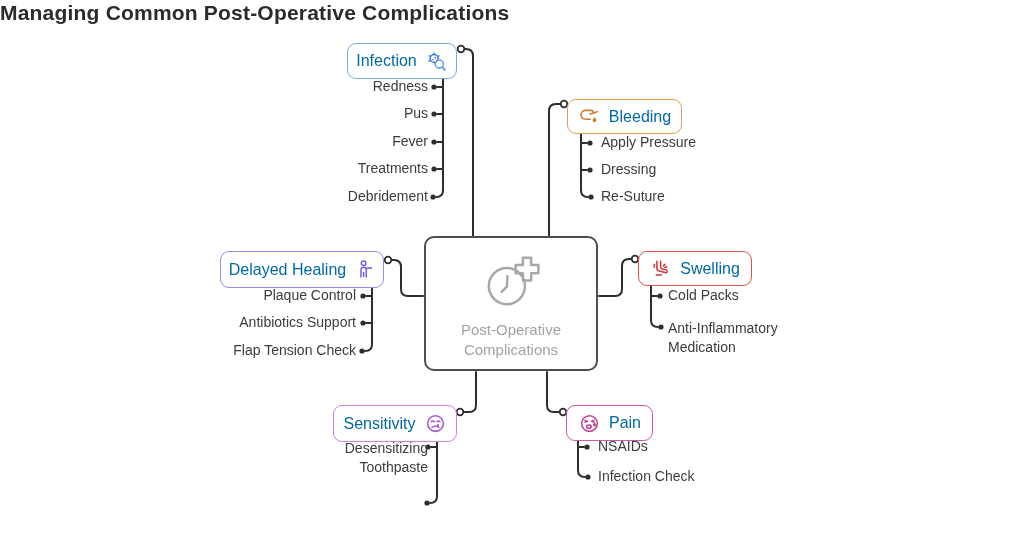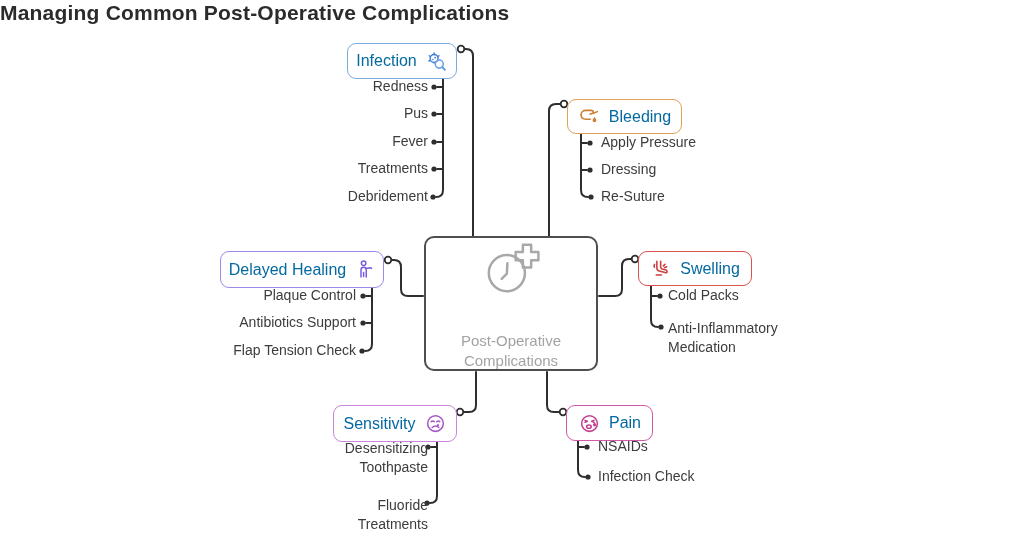--- a/index.html
+++ b/index.html
@@ -20,21 +20,21 @@
   .node .nlabel{white-space:nowrap;}
   #node-infection  {left:347px;top:31px; width:110px;height:36px;border-color:#7daade;}
   #node-bleeding   {left:567px;top:87px; width:115px;height:35px;border-color:#dda158;}
   #node-delayed    {left:220px;top:239px;width:164px;height:37px;border-color:#958ceb;}
   #node-swelling   {left:638px;top:239px;width:114px;height:35px;border-color:#d9544d;}
   #node-sensitivity{left:333px;top:393px;width:124px;height:37px;border-color:#cb85dc;}
   #node-pain       {left:566px;top:393px;width:87px; height:36px;border-color:#d158a9;}
   #node-central{
     position:absolute;left:424px;top:236px;width:174px;height:135px;
     border:2px solid #4e4e4e;border-radius:10px;background:#fff;
-    display:flex;flex-direction:column;align-items:center;padding-top:3px;box-sizing:border-box;gap:24px;
+    display:flex;flex-direction:column;align-items:center;padding-top:16px;box-sizing:border-box;
   }
   .central-label{margin-top:8px;font-size:15px;color:#a3a3a3;text-align:center;line-height:1.32;width:130px;}
   .item{
     position:absolute;font-size:14px;color:#3c3c3c;line-height:1.38;
     transform:translateY(-50%);white-space:nowrap;
   }
   .item.r{text-align:right;}
   .item.wrap{white-space:normal;}
   .icon{display:flex;align-items:center;justify-content:center;}
   svg{display:block;}
@@ -193,18 +193,17 @@
   <div class="item" style="left:601px;top:197px">Re-Suture</div>
 
   <div class="item r" style="right:668px;top:296px">Plaque Control</div>
   <div class="item r" style="right:668px;top:323px">Antibiotics Support</div>
   <div class="item r" style="right:668px;top:351px">Flap Tension Check</div>
 
   <div class="item" style="left:668px;top:296px">Cold Packs</div>
   <div class="item wrap" style="left:668px;top:338px;width:150px">Anti-Inflammatory Medication</div>
 
   <div class="item r wrap" style="right:596px;top:458px;width:110px">Desensitizing Toothpaste</div>
-  <div class="item r wrap" style="right:596px;top:515px;width:95px">Fluoride Treatments</div>
 
   <div class="item" style="left:598px;top:447px">NSAIDs</div>
   <div class="item" style="left:598px;top:477px">Infection Check</div>
 
 </div>
 
 </body></html>

